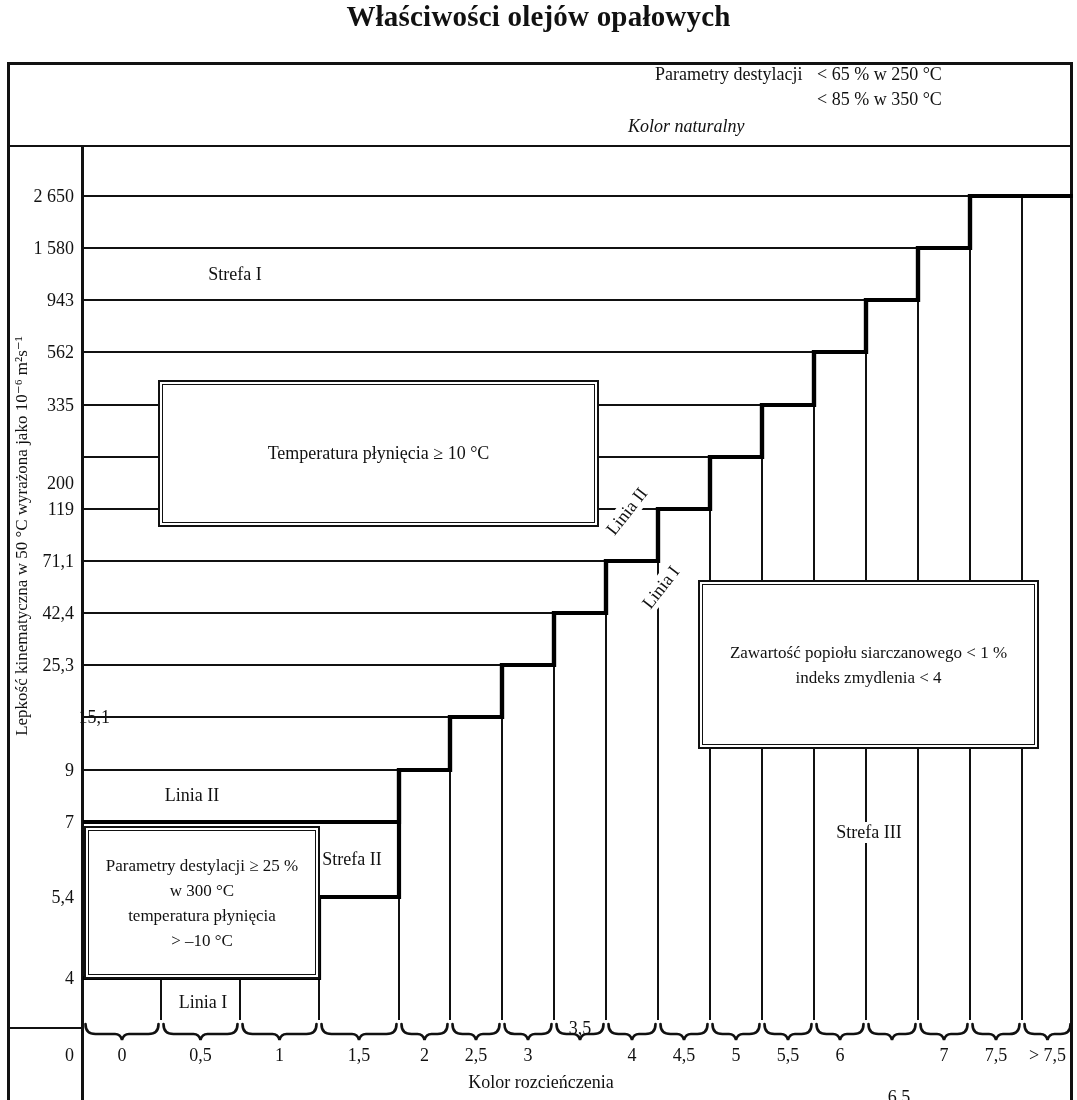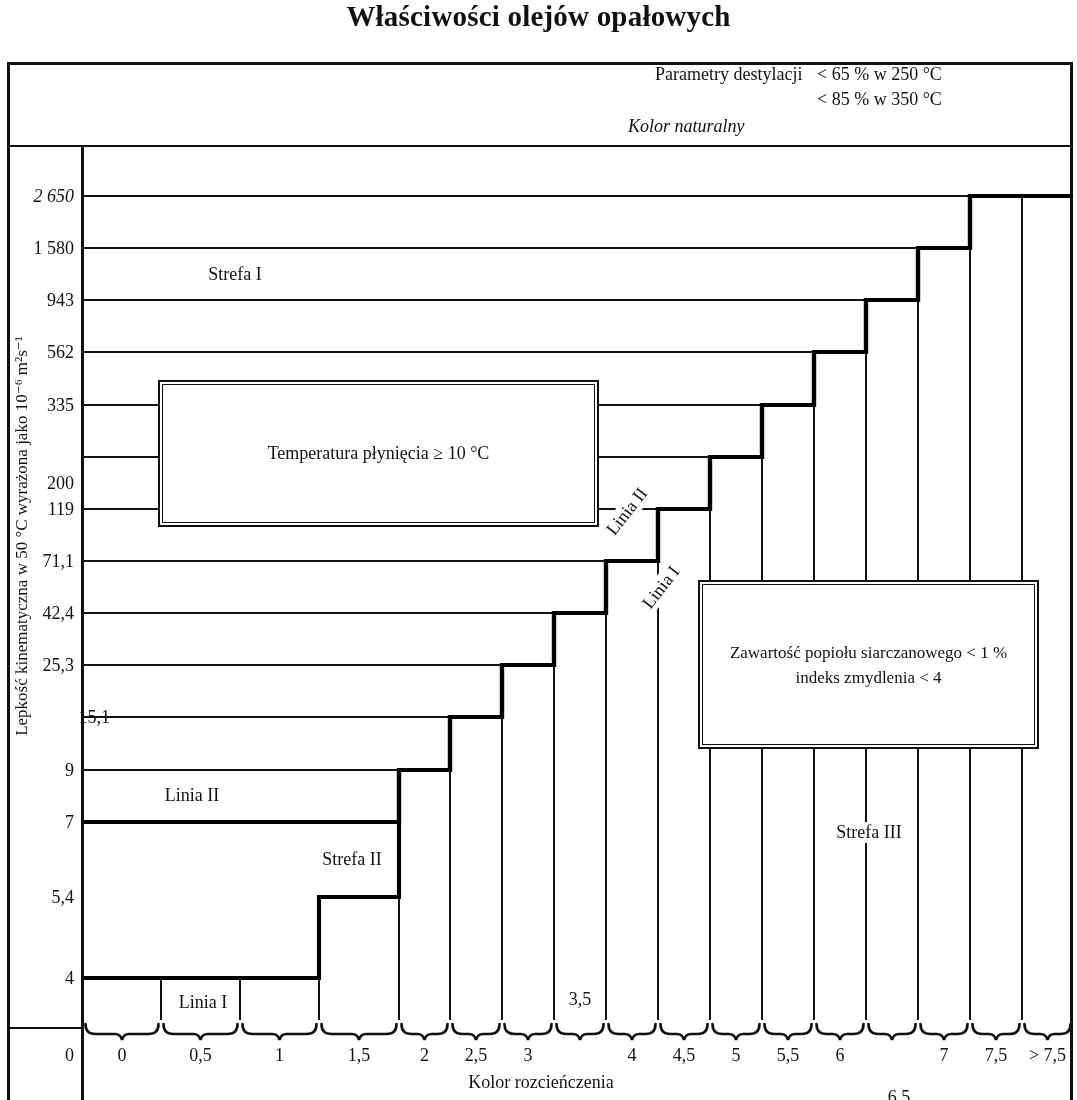--- a/index.html
+++ b/index.html
@@ -101,23 +101,29 @@
   <div class="clabel rot wbg" style="left:627px;top:501px;">Linia II</div>
   <div class="clabel rot wbg" style="left:661px;top:577px;">Linia I</div>
 
   <div class="dbox" style="left:158px;top:380px;width:437px;height:143px;font-size:18px;">
     <div>Temperatura płynięcia ≥ 10 °C</div>
   </div>
   <div class="dbox" style="left:698px;top:580px;width:337px;height:165px;">
     <div>Zawartość popiołu siarczanowego &lt; 1 %</div>
     <div>indeks zmydlenia &lt; 4</div>
   </div>
+  <div class="dbox" style="left:84px;top:826px;width:232px;height:149px;">
+    <div>Parametry destylacji ≥ 25 %</div>
+    <div>w 300 °C</div>
+    <div>temperatura płynięcia</div>
+    <div>&gt; –10 °C</div>
+  </div>
 
   <div id="gen-labels">
-      <div class="ylab" style="top:185px;font-style:italic;">2 650</div>
+      <div class="ylab" style="top:185px;">2 650</div>
       <div class="ylab" style="top:237px;">1 580</div>
       <div class="ylab" style="top:289px;">943</div>
       <div class="ylab" style="top:341px;">562</div>
       <div class="ylab" style="top:394px;">335</div>
       <div class="ylab" style="top:472px;">200</div>
       <div class="ylab" style="top:498px;">119</div>
       <div class="ylab" style="top:550px;">71,1</div>
       <div class="ylab" style="top:602px;">42,4</div>
       <div class="ylab" style="top:654px;">25,3</div>
       <div class="ylab" style="top:706px;padding-left:36px;">15,1</div>
@@ -126,21 +132,21 @@
       <div class="ylab" style="top:886px;">5,4</div>
       <div class="ylab" style="top:967px;">4</div>
       <div class="ylab" style="top:1044px;">0</div>
       <div class="xlab" style="left:122px;top:1045px;">0</div>
       <div class="xlab" style="left:200.5px;top:1045px;">0,5</div>
       <div class="xlab" style="left:279.5px;top:1045px;">1</div>
       <div class="xlab" style="left:359px;top:1045px;">1,5</div>
       <div class="xlab" style="left:424.5px;top:1045px;">2</div>
       <div class="xlab" style="left:476px;top:1045px;">2,5</div>
       <div class="xlab" style="left:528px;top:1045px;">3</div>
-      <div class="xlab" style="left:580px;top:989px;">3,5</div>
+      <div class="xlab" style="left:580px;top:1018px;">3,5</div>
       <div class="xlab" style="left:632px;top:1045px;">4</div>
       <div class="xlab" style="left:684px;top:1045px;">4,5</div>
       <div class="xlab" style="left:736px;top:1045px;">5</div>
       <div class="xlab" style="left:788px;top:1045px;">5,5</div>
       <div class="xlab" style="left:840px;top:1045px;">6</div>
       <div class="xlab" style="left:892px;top:1087px;margin-left:7px;">6,5</div>
       <div class="xlab" style="left:944px;top:1045px;">7</div>
       <div class="xlab" style="left:996px;top:1045px;">7,5</div>
       <div class="xlab" style="left:1047.5px;top:1045px;">&gt; 7,5</div>
     </div>

